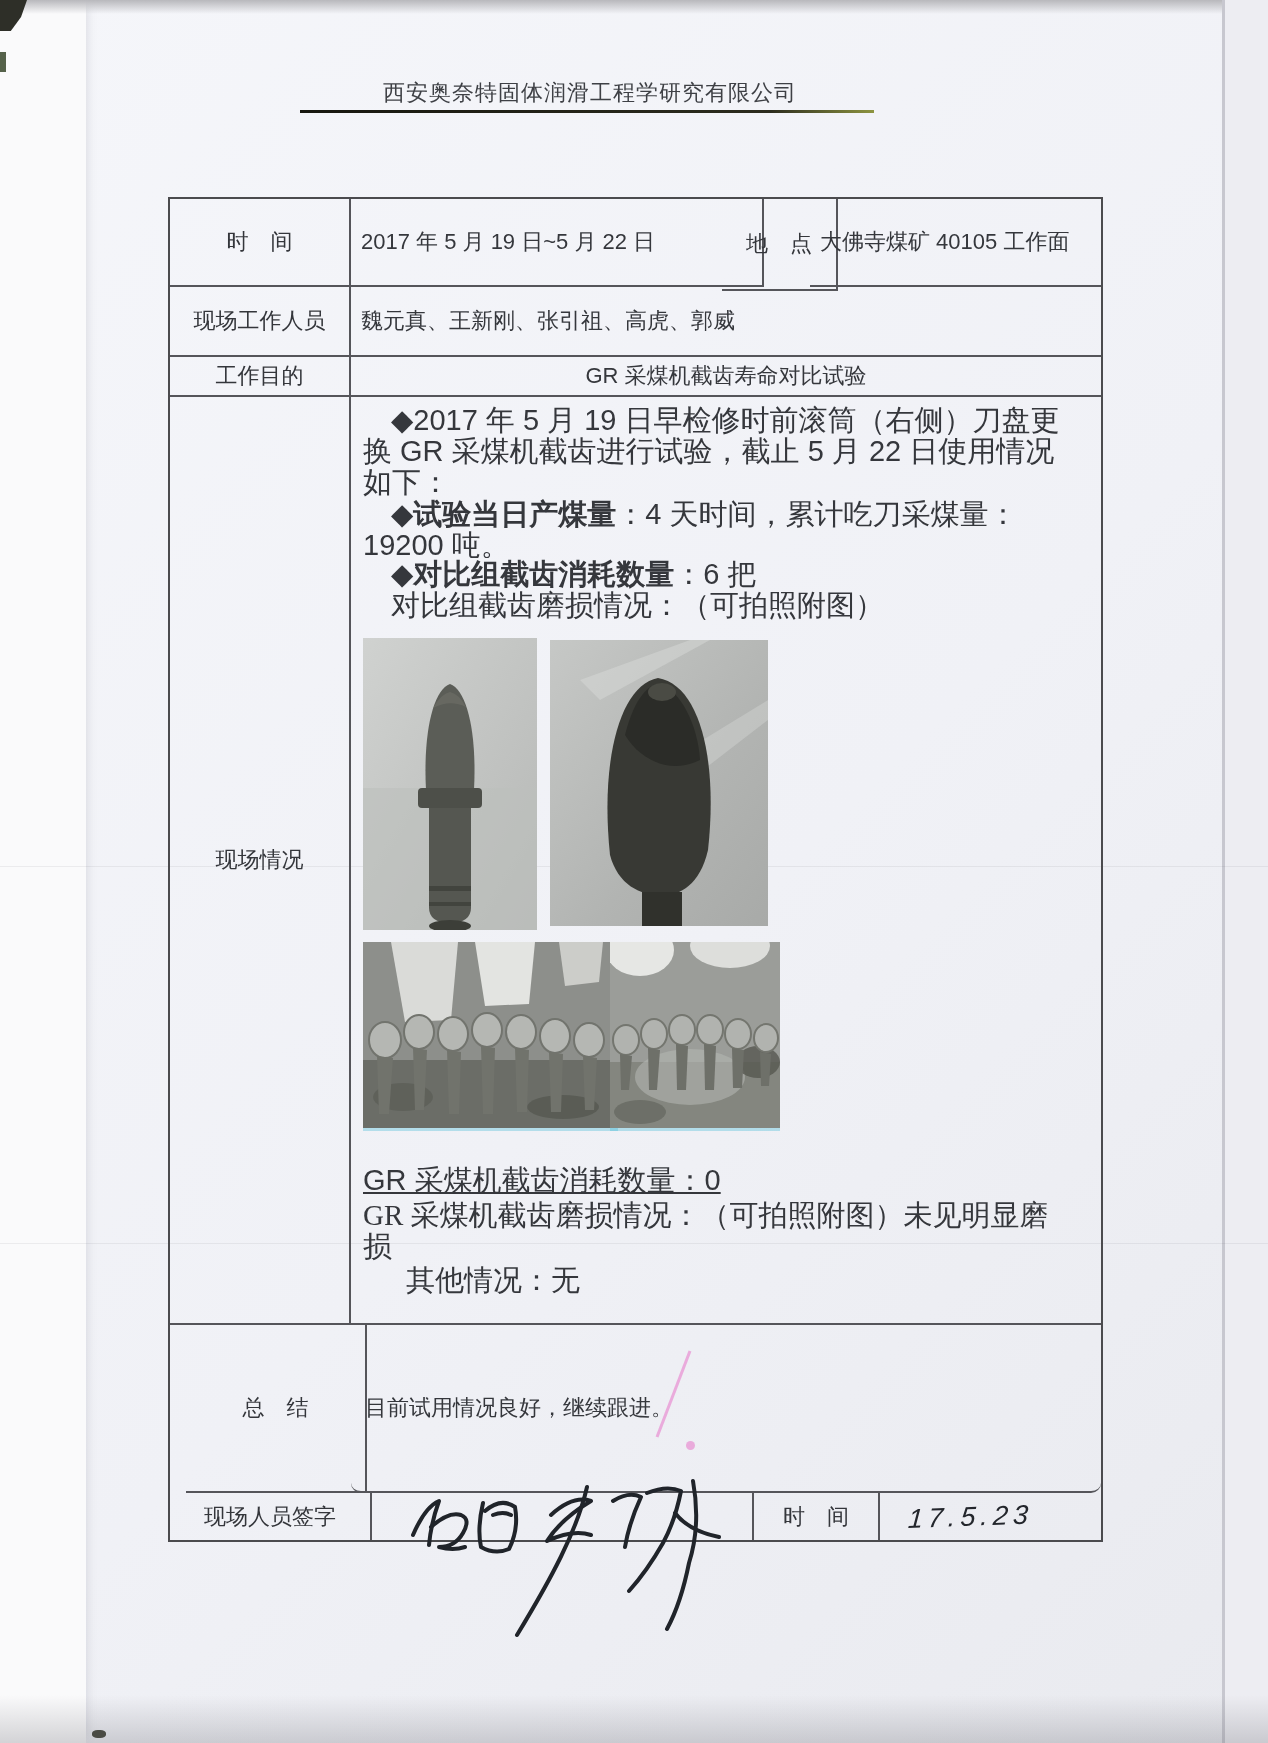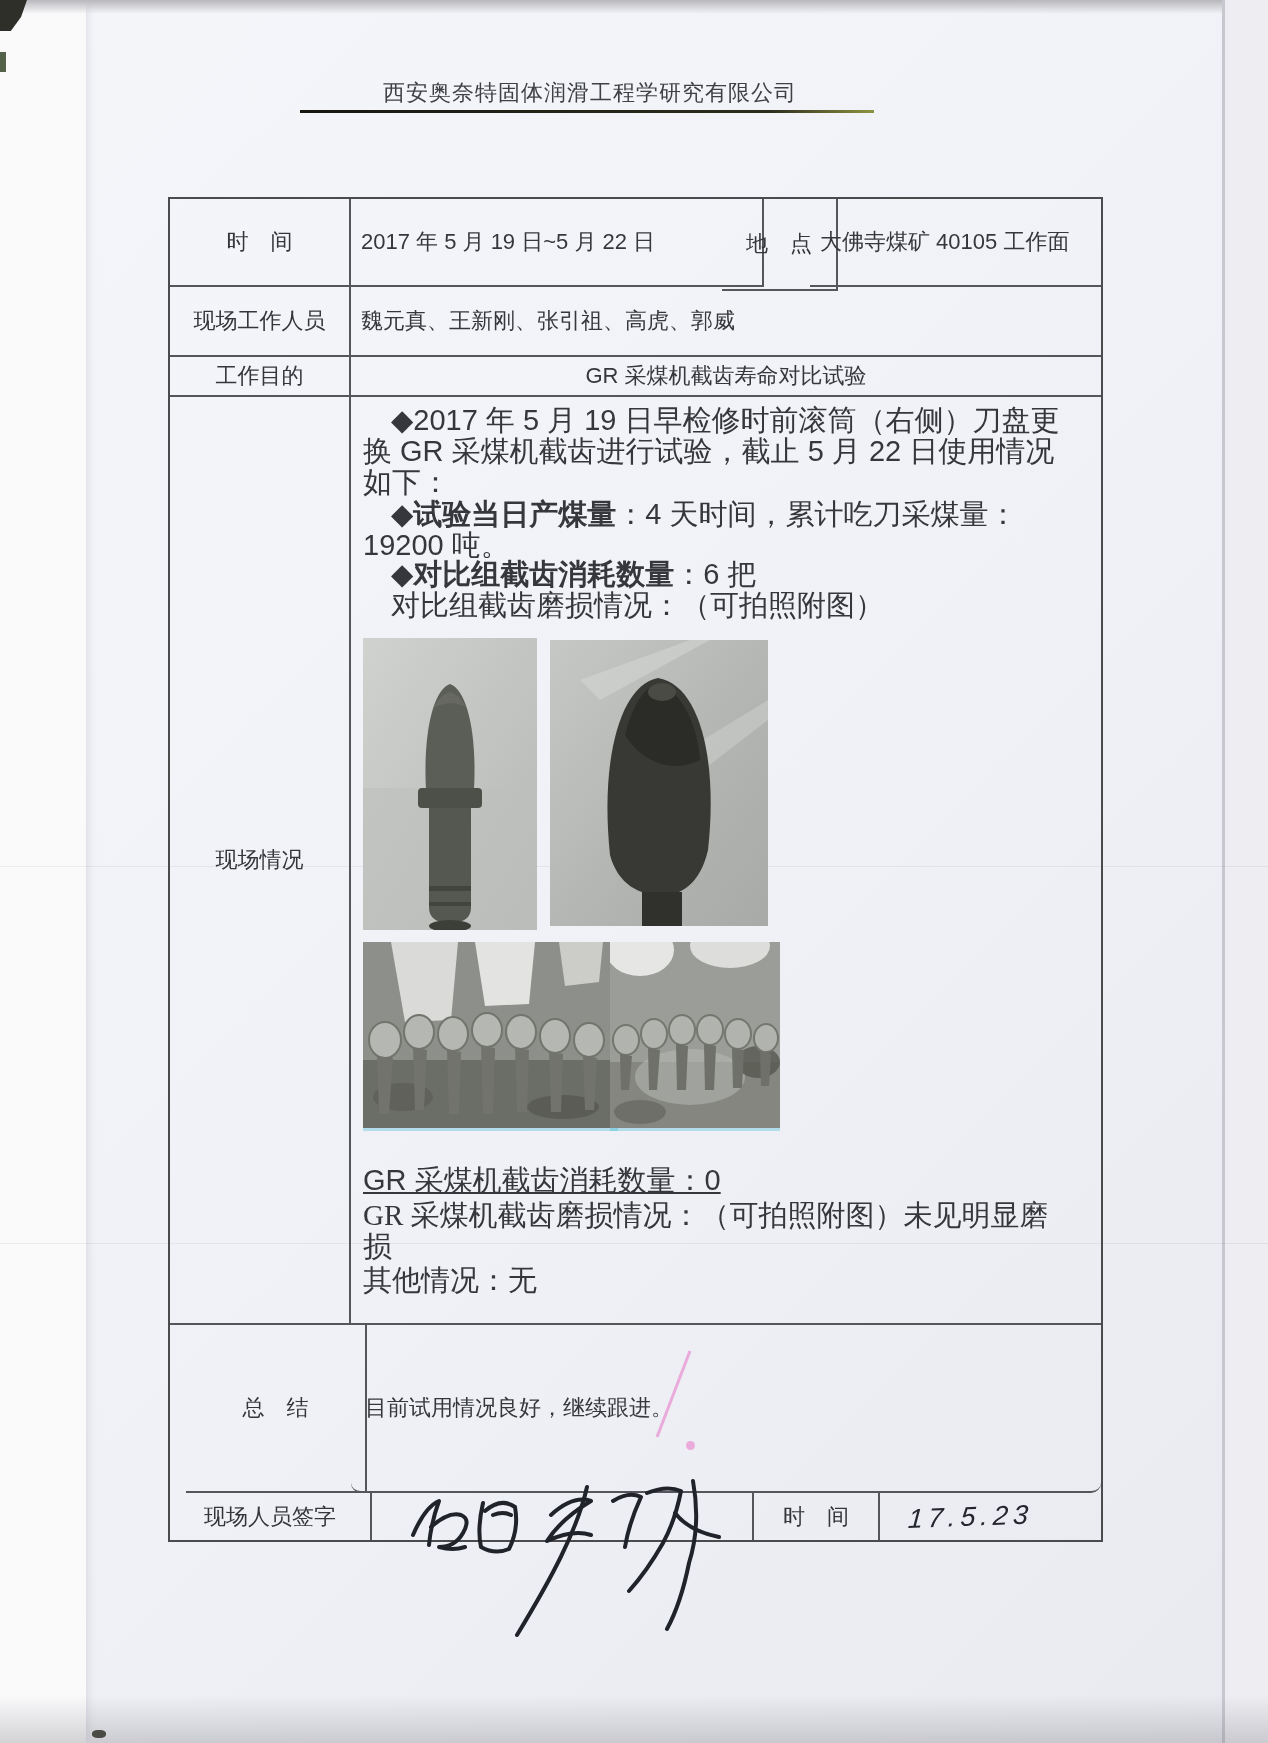--- a/index.html
+++ b/index.html
@@ -183,21 +183,21 @@
           <path d="M38,106 l12,2 l-3,40 l-8,0 Z"></path>
           <path d="M66,102 l12,2 l-2,44 l-9,0 Z"></path>
           <path d="M94,102 l12,2 l-2,44 l-9,0 Z"></path>
           <path d="M122,106 l12,2 l-2,38 l-9,0 Z"></path>
           <path d="M150,110 l11,2 l-2,32 l-8,0 Z"></path>
         </g>
       </svg>
 
       <div class="para" style="top:768px;text-decoration:underline;">GR 采煤机截齿消耗数量：0</div>
       <div class="para" style="top:803px;font-family:Liberation Serif, serif;">GR 采煤机截齿磨损情况：（可拍照附图）未见明显磨损</div>
-      <div class="para" style="top:868px;">其他情况：无</div>
+      <div class="para" style="top:868px;margin-left:43px;">其他情况：无</div>
     </div>
 
     <div class="cell lbl" style="left:0;top:1126px;width:181px;height:168px;margin-left:16px;">总　结</div>
     <div class="cell val last-col" style="left:181px;top:1126px;width:750px;height:168px;padding-left:14px;border-radius:10px;">目前试用情况良好，继续跟进。</div>
 
     <div class="cell lbl last-row" style="left:0;top:1294px;width:202px;height:47px;">现场人员签字</div>
     <div class="cell last-row" style="left:202px;top:1294px;width:382px;height:47px;" title="何鹏 张引祖"></div>
     <div class="cell lbl last-row" style="left:584px;top:1294px;width:126px;height:47px;">时　间</div>
     <div class="cell val last-row last-col hand-date" style="left:710px;top:1294px;width:221px;height:47px;">17.5.23</div>
 

